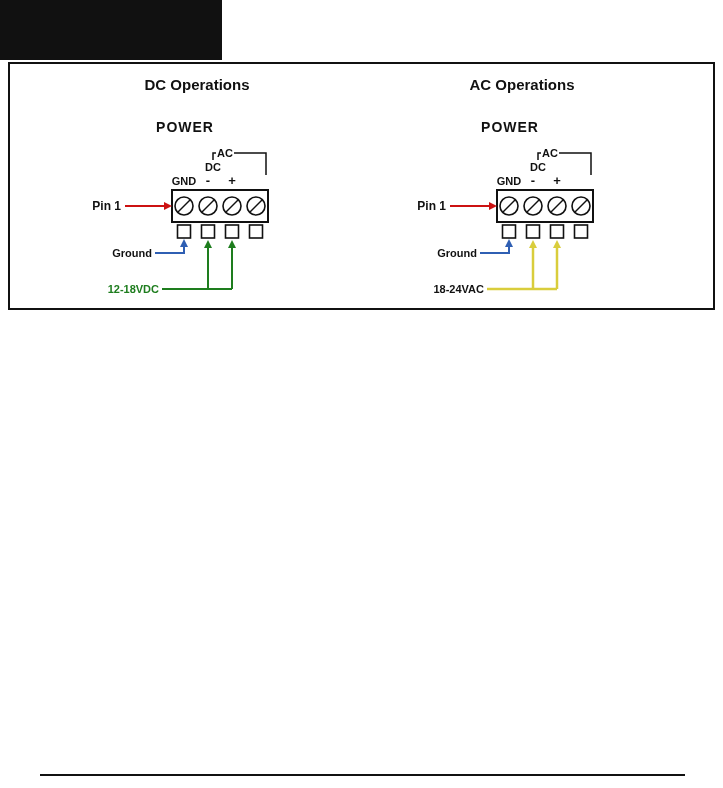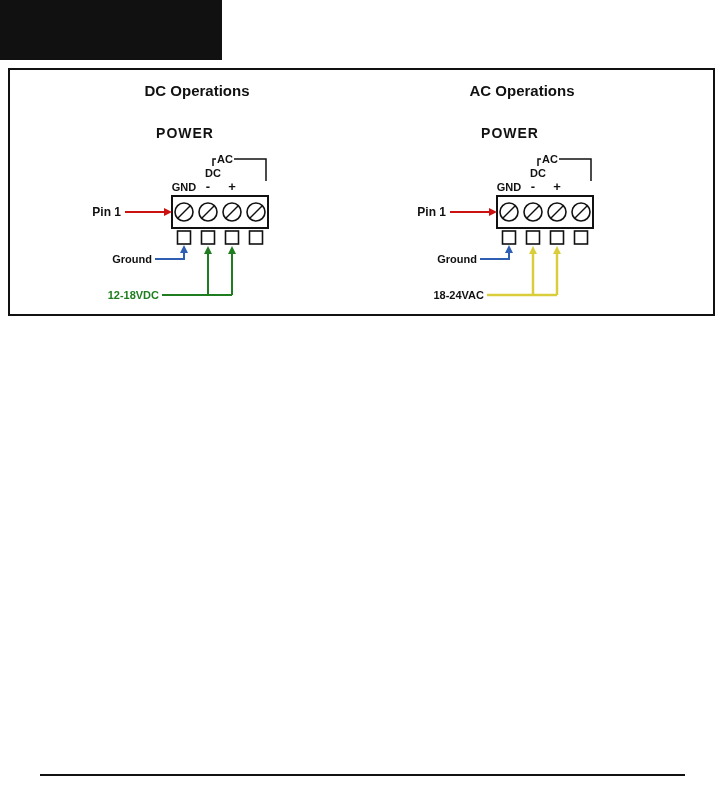--- a/index.html
+++ b/index.html
@@ -6,21 +6,21 @@
     --ink:#111111;
     --accent_red:#cc1111;
     --accent_blue:#2f5fb3;
     --accent_green:#1e7d1e;
     --accent_yellow:#d9cd3c;
   }
   html,body{margin:0;padding:0;}
   body{background:#ffffff;font-family:"Liberation Sans", sans-serif;}
   .page{position:relative;width:723px;height:788px;background:#ffffff;overflow:hidden;}
   .header-block{position:absolute;left:0;top:0;width:222px;height:60px;background:var(--ink,#111);}
-  .figure-box{position:absolute;left:8px;top:68px;width:703px;height:244px;border:2px solid var(--ink,#111);background:#fff;text-decoration:underline;}
+  .figure-box{position:absolute;left:8px;top:62px;width:703px;height:244px;border:2px solid var(--ink,#111);background:#fff;text-decoration:underline;}
   .diagram{position:absolute;top:4px;}
   .diagram.dc{left:15px;}
   .diagram.ac{left:340px;}
   .footer-rule{position:absolute;left:40px;top:774px;width:645px;height:2px;background:var(--ink,#111);}
 
   svg text{font-family:"Liberation Sans", sans-serif;fill:var(--ink,#111);}
   .t-title{font-size:15px;font-weight:bold;}
   .t-power{font-size:14px;font-weight:bold;letter-spacing:1px;}
   .t-label{font-size:11px;font-weight:bold;}
   .t-sign{font-size:13px;font-weight:bold;}

